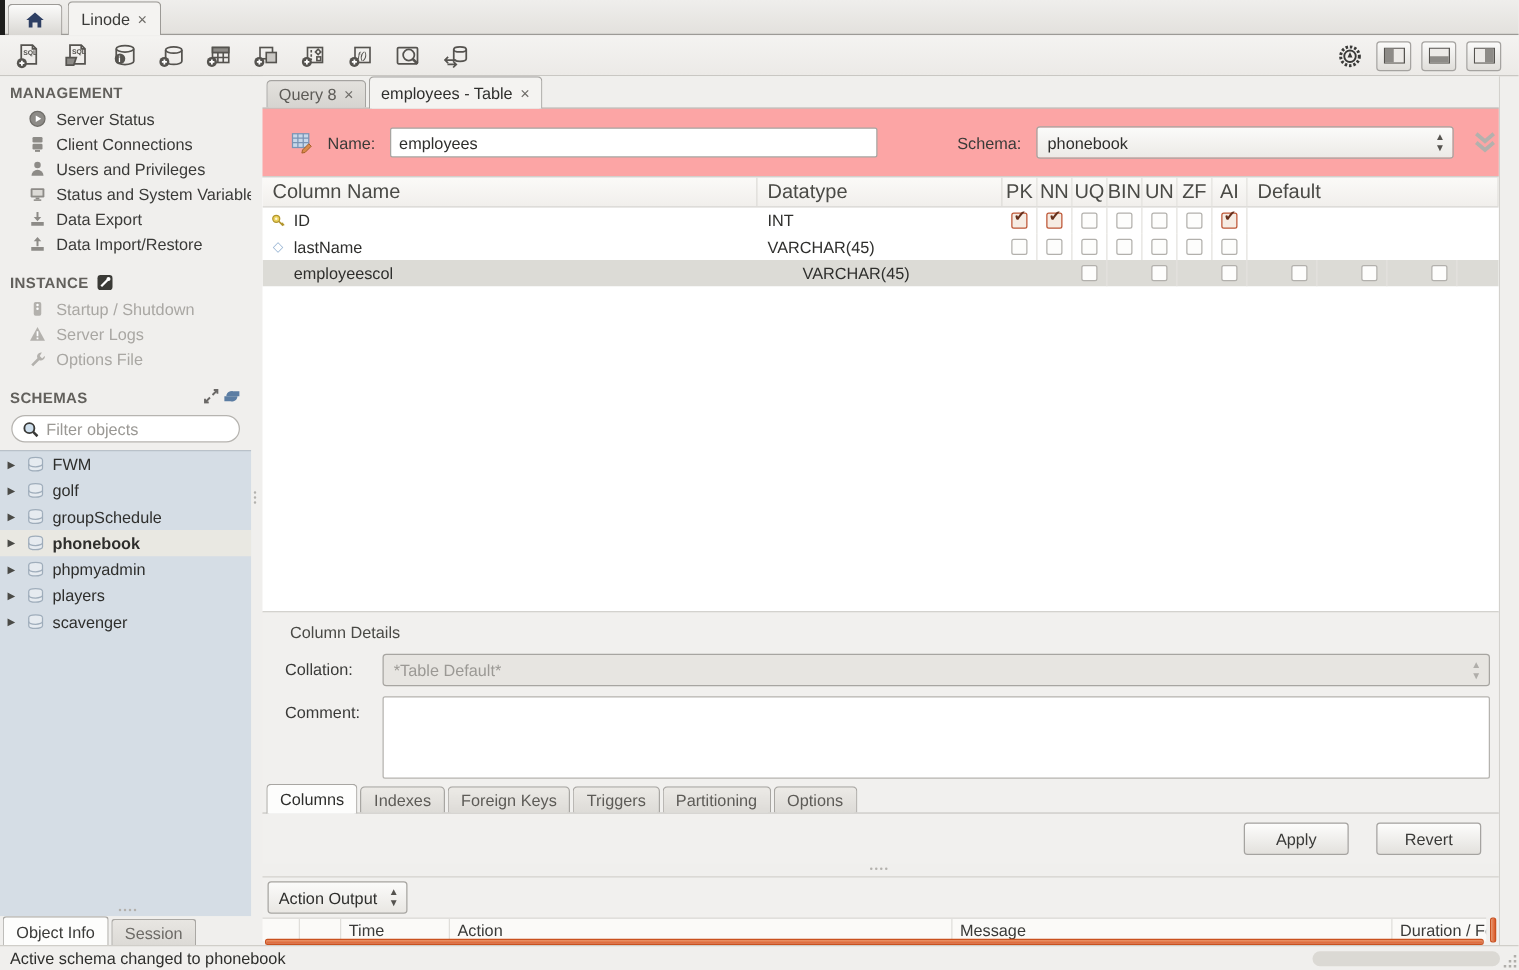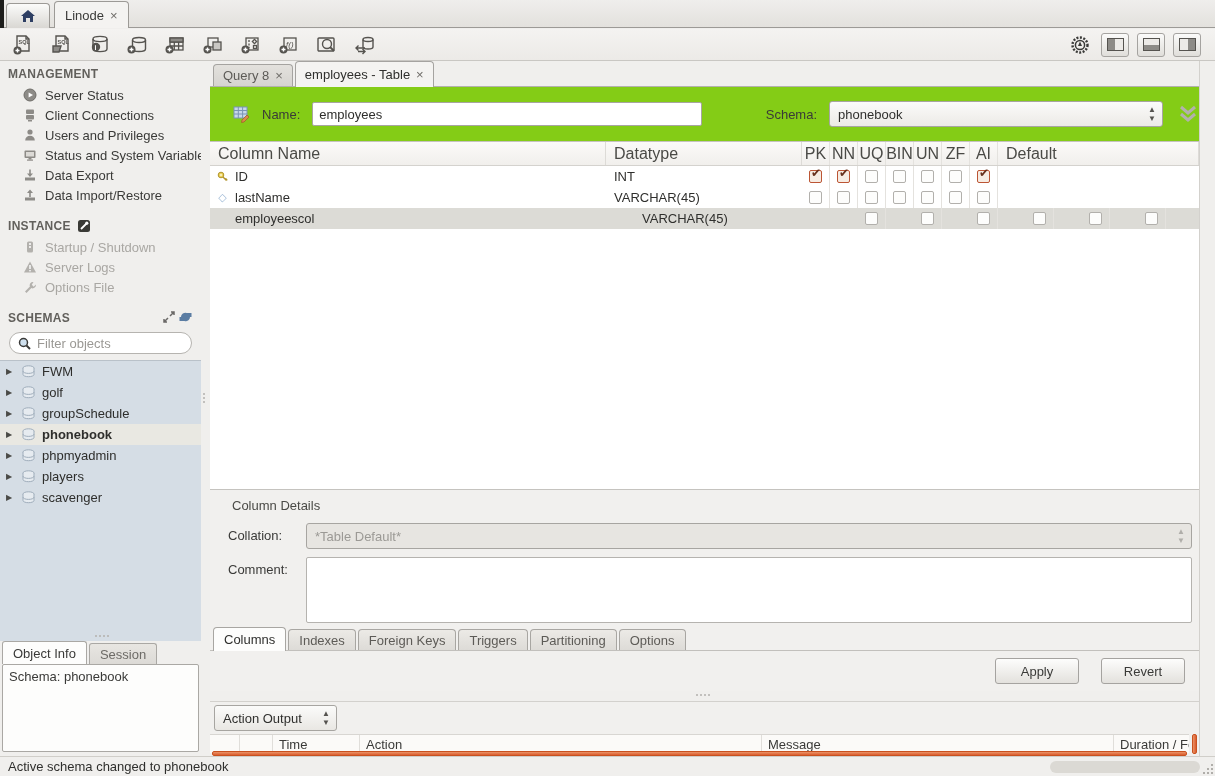--- a/index.html
+++ b/index.html
@@ -51,21 +51,21 @@
   .vdivider { position:absolute; left:201px; top:61px; width:9px; height:695px; background:#f0efed; }
   .vgrip { position:absolute; left:2px; top:332px; width:4px; height:18px; display:flex; flex-direction:column; gap:2px; }
 
   
   .main { position:absolute; left:210px; top:61px; width:990px; height:695px; display:flex; flex-direction:column; background:#f1f0ee; border-right:1px solid #d3d1cd; }
   .doc-tabs { height:26px; display:flex; align-items:flex-end; gap:2px; padding-left:3px; background:#f0efed; border-bottom:1px solid #b3b1ad; }
   .doc-tab { display:flex; align-items:center; gap:6px; padding:0 9px; font-size:13px; border:1px solid #a5a3a0; border-bottom:none; border-radius:4px 4px 0 0; cursor:pointer; }
   .doc-tab.inactive { height:22px; background:linear-gradient(#e3e1dd,#d6d4d0); color:#5d5b57; }
   .doc-tab.active { height:26px; background:#f4f3f1; color:#2f2f2d; position:relative; margin-bottom:-1px; z-index:2; }
 
-  .editor-band { height:54px; display:flex; align-items:center; background:#84cc16; padding-left:22px; }
+  .editor-band { height:54px; display:flex; align-items:center; background:#fca5a5; padding-left:22px; }
   .lbl { font-size:13px; color:#3a3a38; }
   .name-input { margin-left:12px; width:418px; height:24px; border:1px solid #a7a5a1; border-radius:2px; background:#fff; font-size:13px; color:#2f2f2d; padding:0 6px; outline:none; font-family:inherit; }
   .schema-lbl { margin-left:64px; }
   .combo { margin-left:12px; width:358px; height:26px; background:linear-gradient(#fbfbfa,#eceae6); border:1px solid #a7a5a1; border-radius:3px; display:flex; align-items:center; padding:0 8px; font-size:13px; color:#2f2f2d; cursor:pointer; position:relative; }
   .combo .stepper { position:absolute; right:6px; top:3px; display:flex; flex-direction:column; align-items:center; line-height:9px; font-size:8px; color:#55534f; }
   .dblchev { margin-left:14px; cursor:pointer; }
 
   
   .grid { flex:1; background:#fff; border-top:1px solid #c5c3bf; border-bottom:1px solid #c5c3bf; display:flex; flex-direction:column; overflow:hidden; }
   .ghead { height:24px; display:flex; background:linear-gradient(#fbfaf8,#f1efec); border-bottom:1px solid #d4d2ce; font-size:16px; color:#4a4a46; }
@@ -100,21 +100,21 @@
   
   .btnrow { height:40px; background:#f1f0ee; display:flex; align-items:center; justify-content:flex-end; gap:22px; padding-right:14px; }
   .btn { width:84px; height:26px; background:linear-gradient(#fdfdfc,#e3e1dd); border:1px solid #a5a3a0; border-radius:3px; font-size:13px; color:#3a3a38; display:flex; align-items:center; justify-content:center; cursor:pointer; }
 
   
   .hsplit { height:10px; background:#f0efed; position:relative; }
   .hgrip { position:absolute; left:50%; top:3px; width:18px; height:4px; margin-left:-9px; display:flex; gap:2px; }
 
   
   .output { height:55px; background:#f1f0ee; border-top:1px solid #d3d1cd; position:relative; }
-  .out-combo { position:absolute; left:4px; top:3px; width:123px; height:26px; background:linear-gradient(#fbfbfa,#e9e7e3); border:1px solid #a7a5a1; border-radius:3px; display:flex; align-items:center; padding:0 8px; font-size:13px; color:#2f2f2d; cursor:pointer; }
+  .out-combo { position:absolute; left:4px; top:3px; width:112px; height:26px; background:linear-gradient(#fbfbfa,#e9e7e3); border:1px solid #a7a5a1; border-radius:3px; display:flex; align-items:center; padding:0 8px; font-size:13px; color:#2f2f2d; cursor:pointer; }
   .out-combo .stepper { position:absolute; right:6px; top:3px; display:flex; flex-direction:column; line-height:9px; font-size:8px; color:#55534f; }
   .out-table { position:absolute; left:0; top:32px; right:10px; height:19px; background:#fbfaf8; border-top:1px solid #d8d6d2; display:flex; font-size:13px; color:#3a3a38; overflow:hidden; }
   .oc { border-right:1px solid #e0deda; display:flex; align-items:center; padding-left:6px; white-space:nowrap; overflow:hidden; flex:none; }
   .oscroll-h { position:absolute; left:2px; right:12px; bottom:0px; height:5px; border-radius:2px; background:linear-gradient(#ea9468,#db5c2d); border:1px solid #c9511f; }
   .oscroll-v { position:absolute; right:2px; top:32px; width:5px; height:20px; border-radius:2px; background:linear-gradient(90deg,#ea9468,#db5c2d); border:1px solid #c9511f; }
 
   
   .statusbar { position:absolute; left:0; top:756px; width:1215px; height:20px; background:#f0efed; border-top:1px solid #d0cec9; font-size:13px; color:#2f2f2d; display:flex; align-items:center; padding-left:8px; }
   .hthumb { position:absolute; left:1050px; top:4px; width:150px; height:12px; border-radius:6px; background:#dbd9d4; cursor:pointer; }
   .rgrip { position:absolute; right:2px; bottom:2px; width:12px; height:12px; }
@@ -476,23 +476,20 @@
           <i class="grip-dot"></i>
           <i class="grip-dot"></i>
           <i class="grip-dot"></i>
         </div>
       <div class="info-tab active">
           <span>Object Info</span>
         </div>
       <div class="info-tab inactive">
           <span>Session</span>
         </div>
-    </div>
-    <div class="info-box">
-      <span>Schema: phonebook</span>
     </div>
   </div>
 
   <div class="vdivider">
     <div class="vgrip">
         <i class="grip-dot"></i>
         <i class="grip-dot"></i>
         <i class="grip-dot"></i>
       </div>
   </div>

